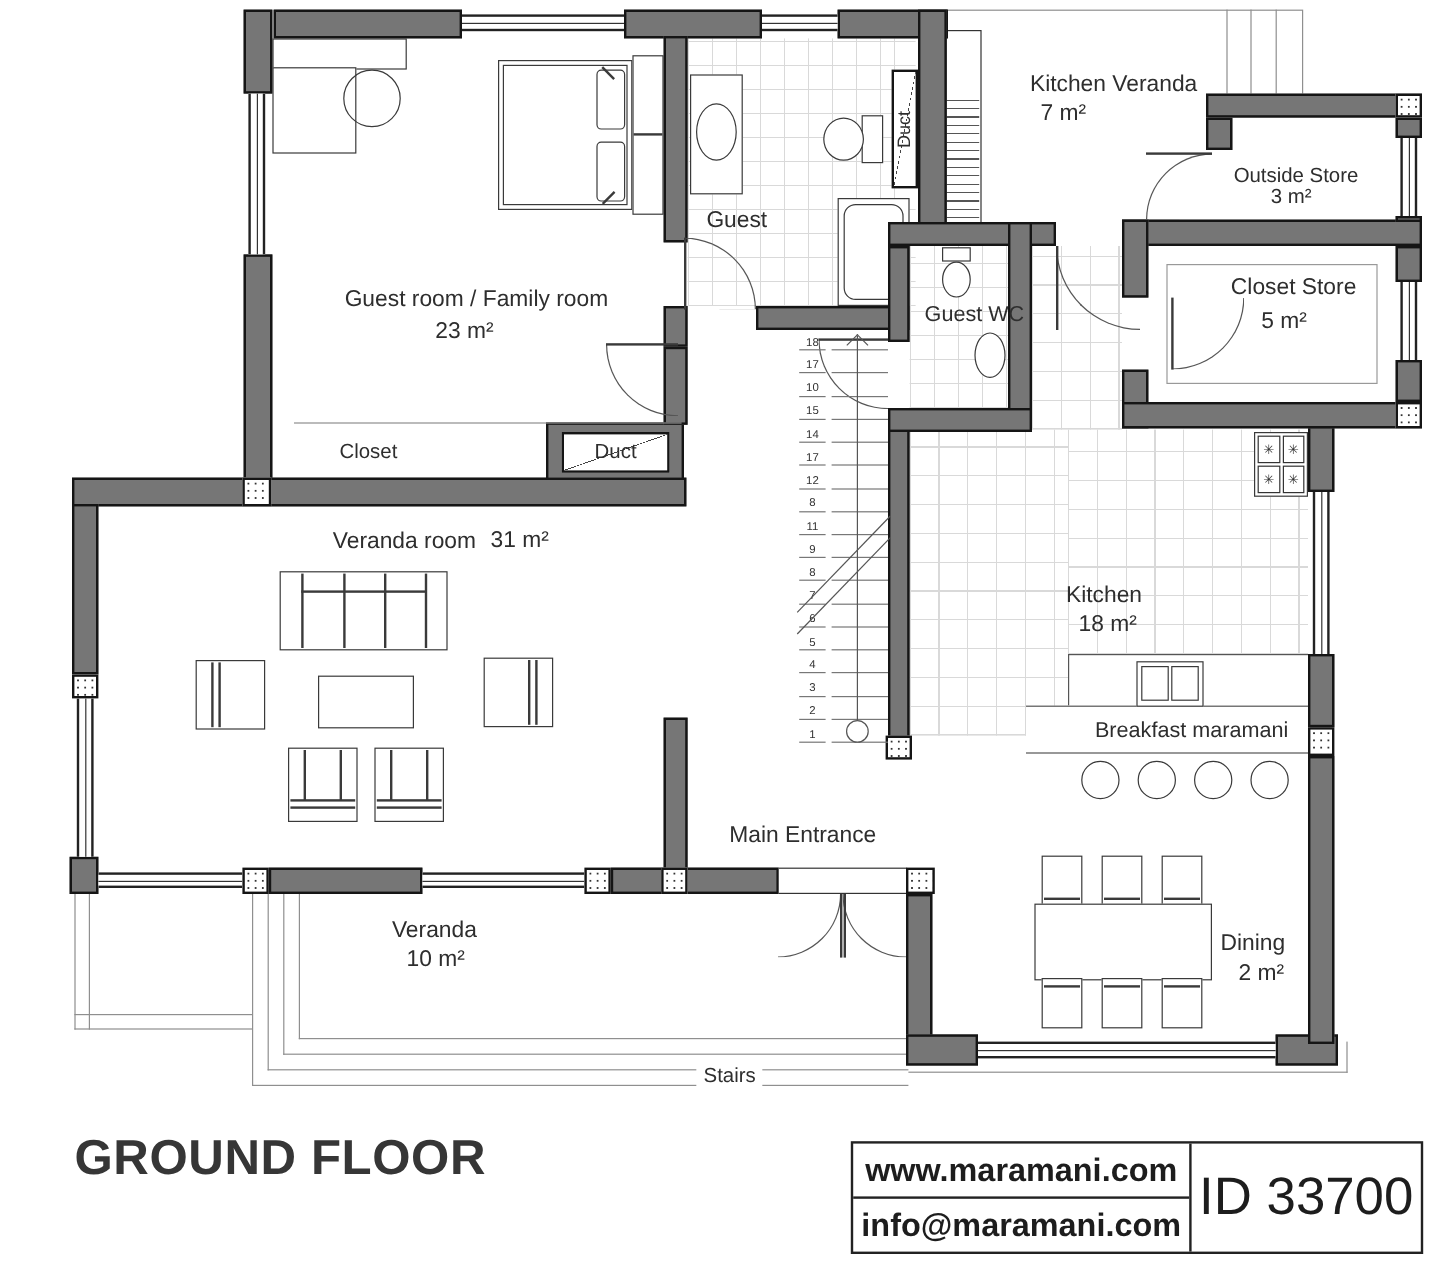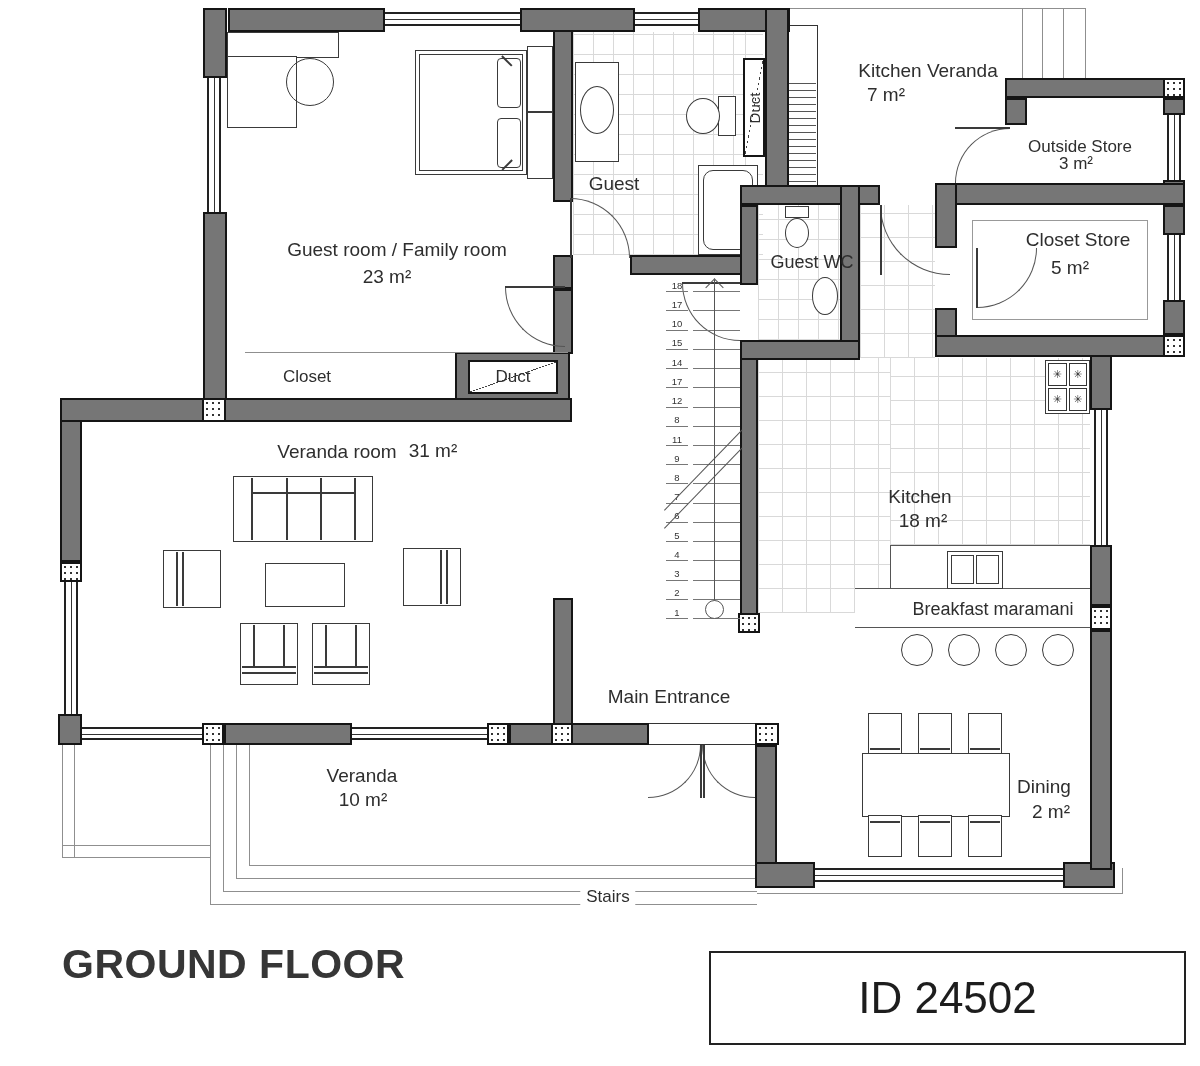--- a/index.html
+++ b/index.html
@@ -339,16 +339,20 @@
   <div class="lbl" style="left:993px;top:609px;font-size:18px">Breakfast maramani</div>
   <div class="lbl" style="left:669px;top:697px">Main Entrance</div>
   <div class="lbl" style="left:362px;top:776px">Veranda</div>
   <div class="lbl" style="left:363px;top:800px">10 m²</div>
   <div class="lbl" style="left:1044px;top:787px">Dining</div>
   <div class="lbl" style="left:1051px;top:812px">2 m²</div>
   <div class="lbl lbl--s" style="left:608px;top:897px;background:#fff;padding:0 6px">Stairs</div>
 
   <div id="title">GROUND FLOOR</div>
   <div id="footer">
-    <div class="fid">ID 24502</div>
+    <div class="fleft">
+      <div class="fcell">www.maramani.com</div>
+      <div class="fcell">info@maramani.com</div>
+    </div>
+    <div class="fid">ID 33700</div>
   </div>
 
 </div>
 
 </body></html>

